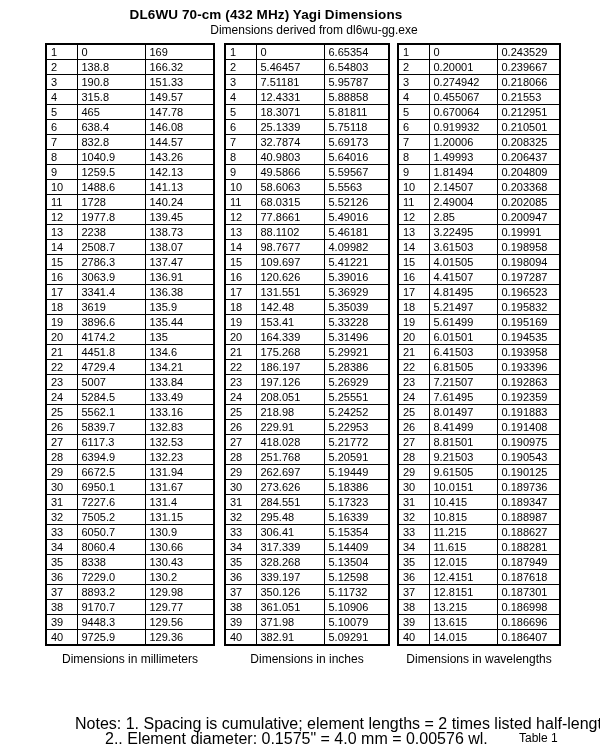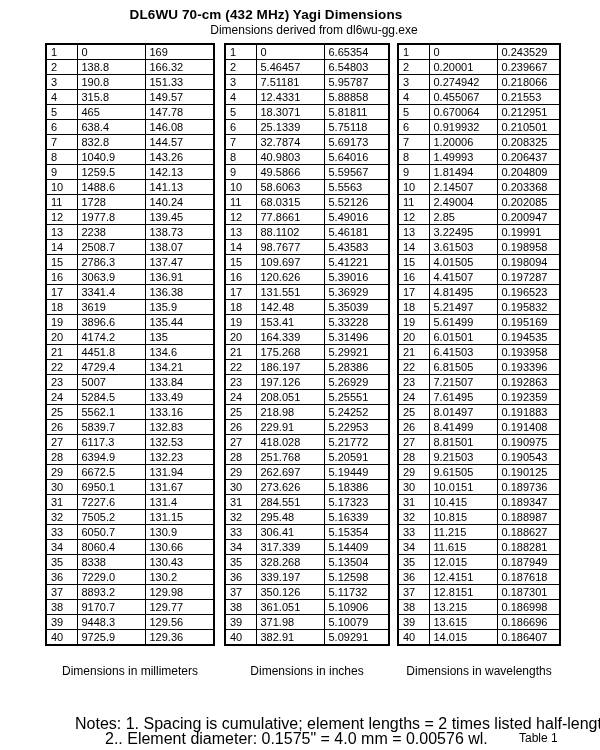--- a/index.html
+++ b/index.html
@@ -41,21 +41,21 @@
     height: 15px;
     font-size: 11px;
     line-height: 14px;
     padding: 0 0 0 4px;
     white-space: nowrap;
     overflow: hidden;
   }
   col.c-num { width: 31px; }
   col.c-spacing { width: 68px; }
   .table-caption {
-    margin-top: 18px;
+    margin-top: 6px;
     font-size: 12px;
     text-align: center;
     white-space: nowrap;
   }
   .notes {
     position: absolute; top: 716px; left: 75px;
     font-size: 16px; line-height: 15px;
     white-space: nowrap;
   }
   .notes .note-line2 { margin-left: 30px; }
@@ -352,21 +352,21 @@
             <td>5.49016</td>
           </tr>
           <tr>
             <td>13</td>
             <td>88.1102</td>
             <td>5.46181</td>
           </tr>
           <tr>
             <td>14</td>
             <td>98.7677</td>
-            <td>5.43583</td>
+            <td>4.09982</td>
           </tr>
           <tr>
             <td>15</td>
             <td>109.697</td>
             <td>5.41221</td>
           </tr>
           <tr>
             <td>16</td>
             <td>120.626</td>
             <td>5.39016</td>

